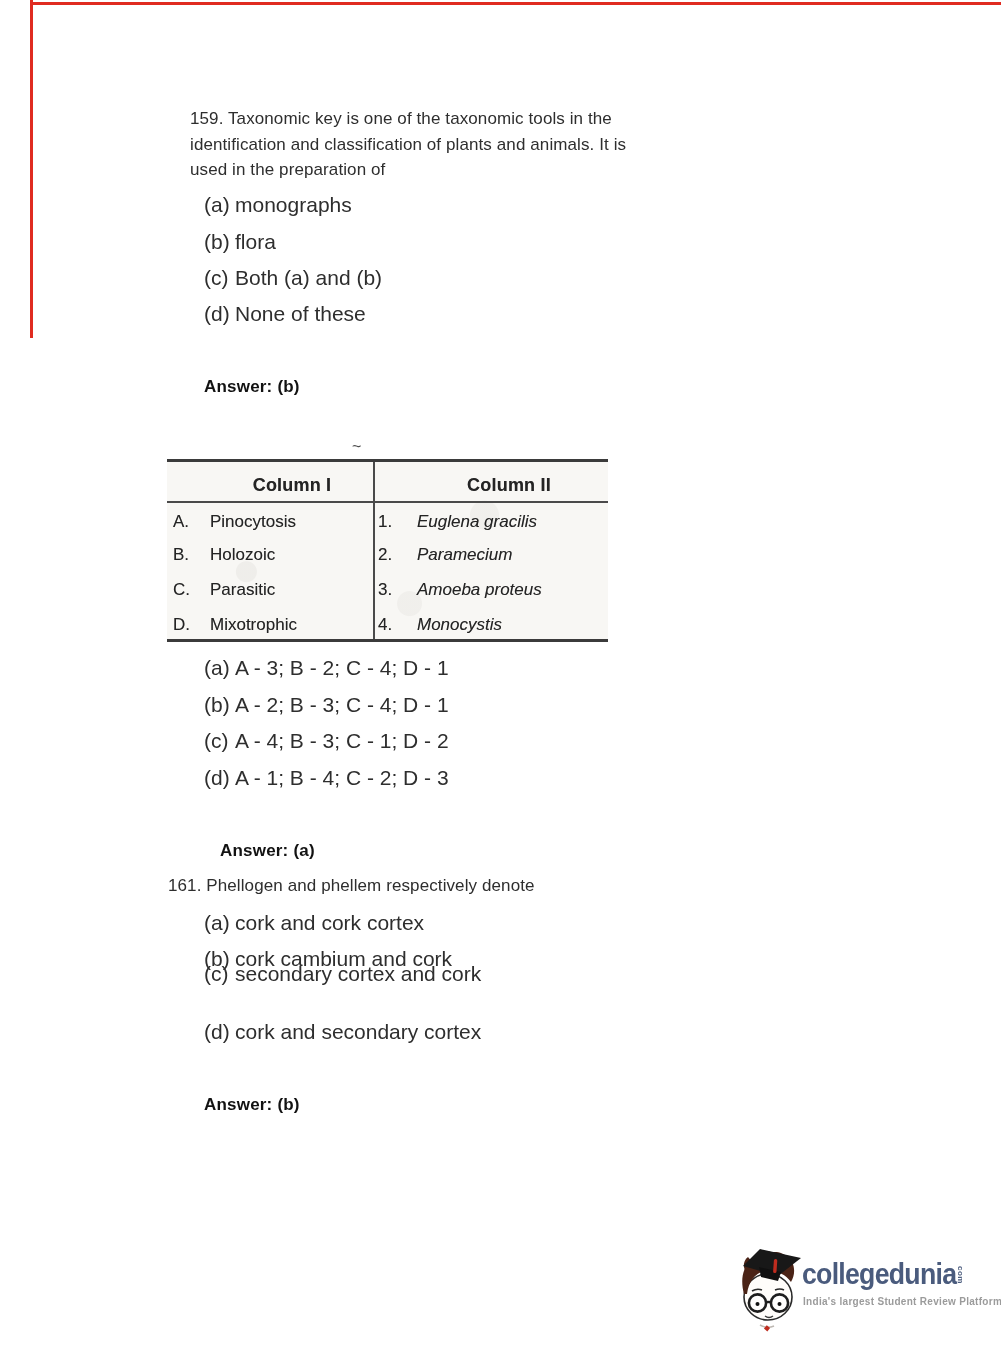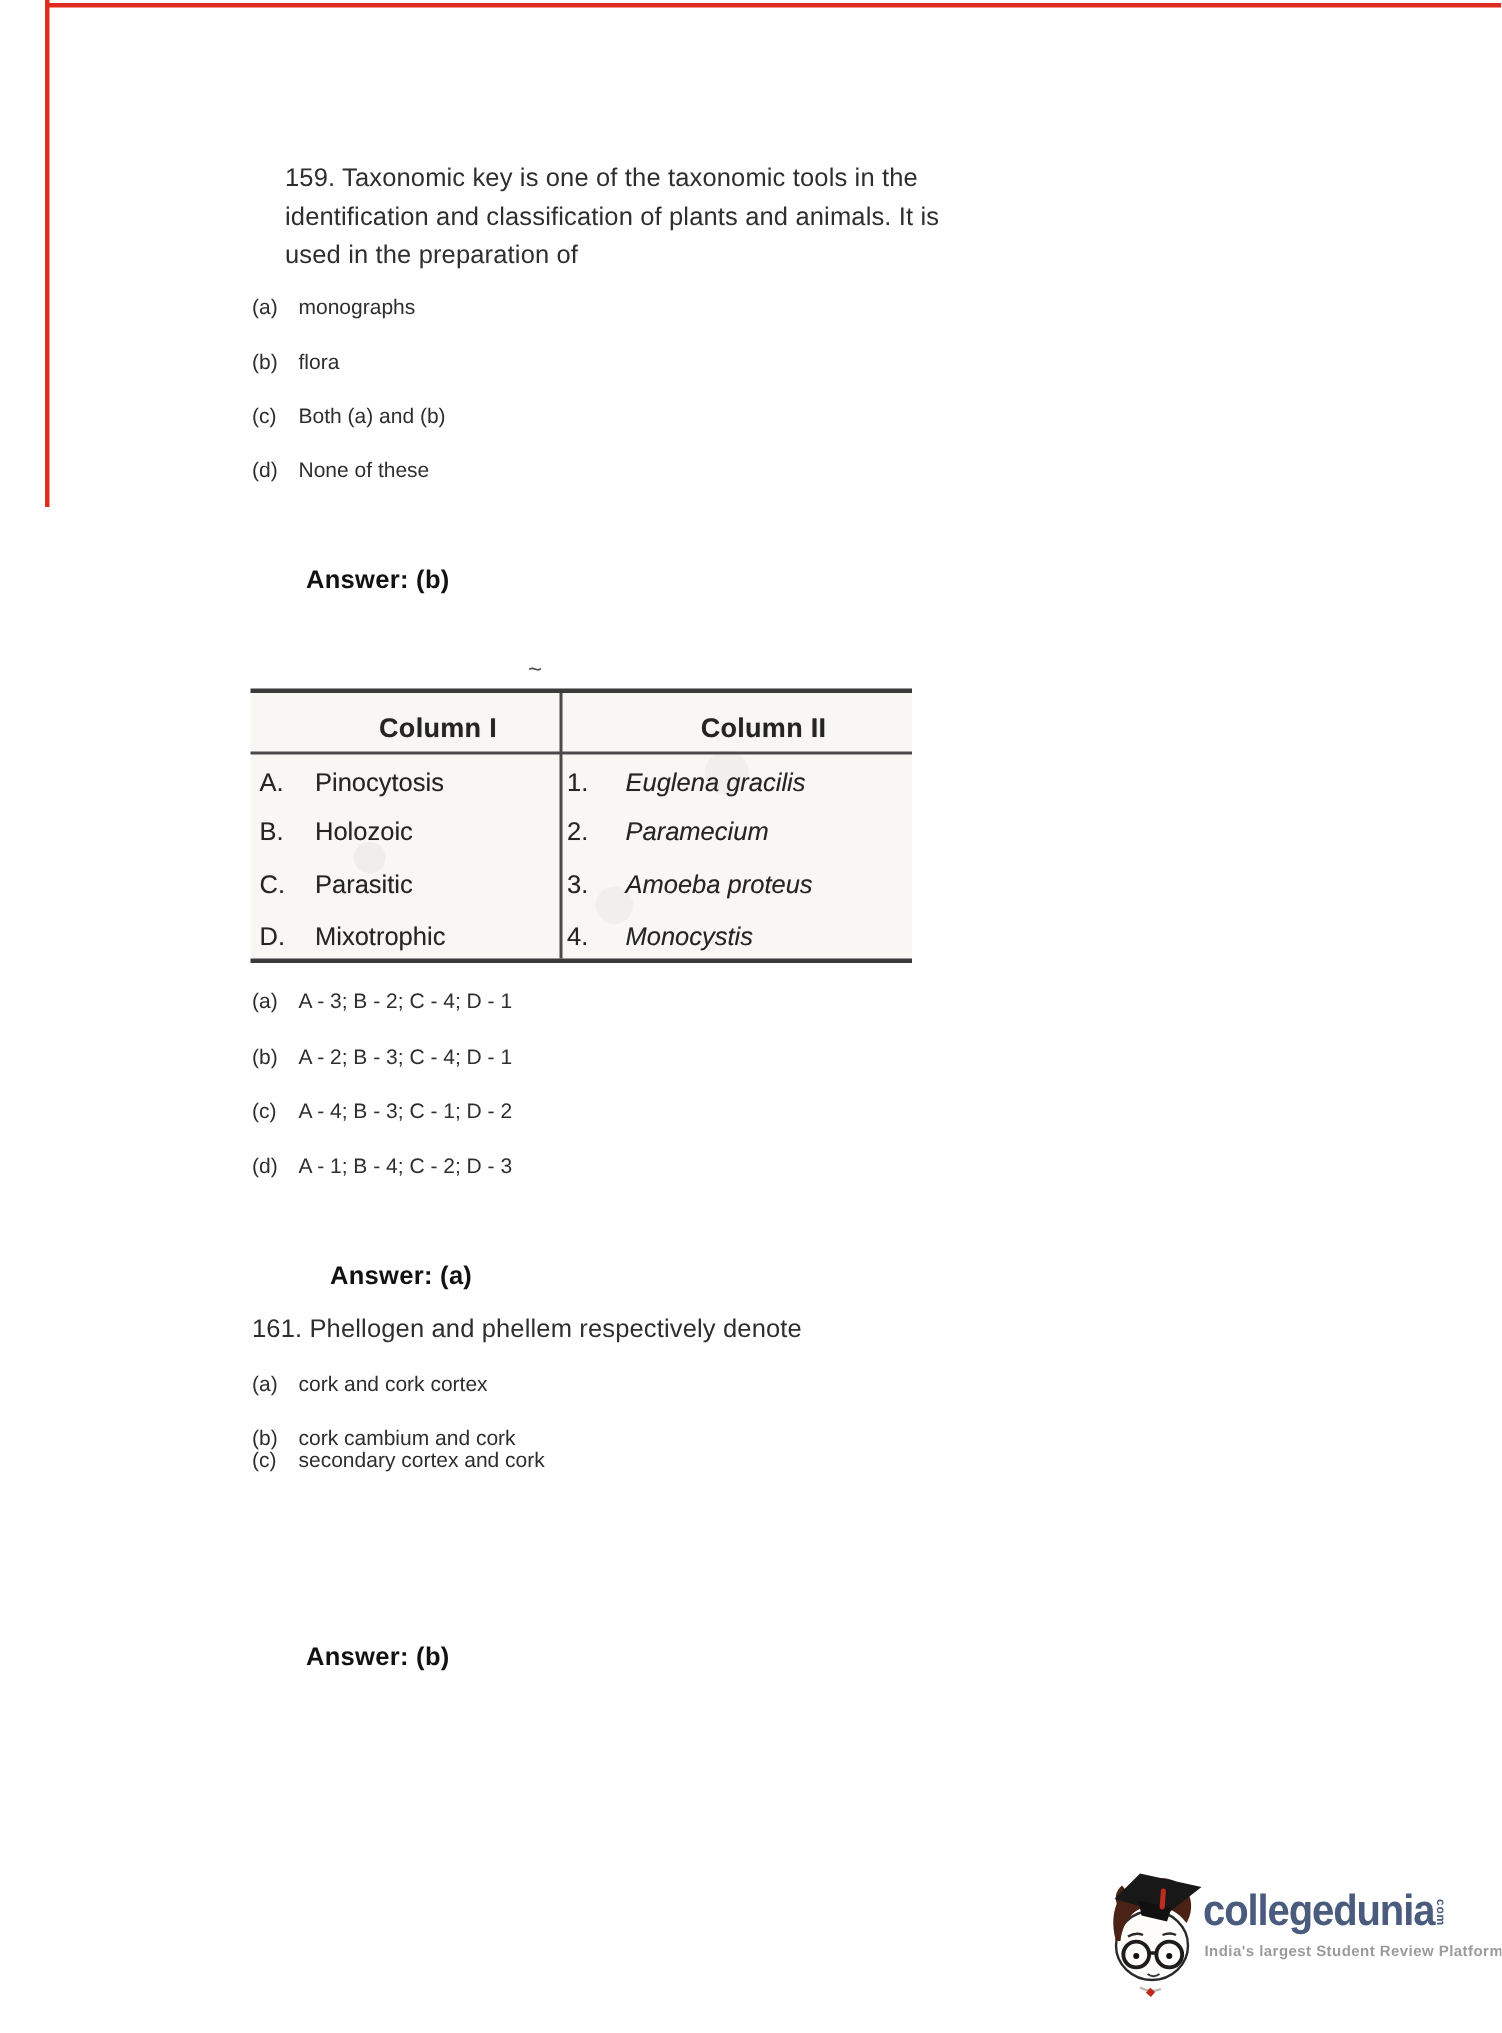--- a/index.html
+++ b/index.html
@@ -13,21 +13,21 @@
   }
   
   .red-top{position:absolute;left:30px;top:2px;right:0;height:3px;background:#e02b20;}
   .red-left{position:absolute;left:30px;top:0;width:3px;height:338px;background:#e02b20;}
 
   .abs{position:absolute;}
   .qtext{
     font-size:17px;line-height:25.5px;white-space:pre-line;width:620px;
     color:#2e2e2e;letter-spacing:.1px;
   }
-  .opt{font-size:14px;line-height:25px;white-space:nowrap;color:#2e2e2e;}
+  .opt{font-size:21px;line-height:25px;white-space:nowrap;color:#2e2e2e;margin-left:36px;}
   .opt .lbl{display:inline-block;width:31px;}
   .ans{font-size:17px;line-height:25px;font-weight:700;color:#121212;letter-spacing:.2px;margin-left:36px;}
 
   
   .squiggle{font-size:16px;color:#4d4d4d;line-height:12px;}
   .table-wrap{
     position:absolute;left:167px;top:459px;width:441px;height:177px;
     border-top:3px solid #3b3b3b;
     border-bottom:3px solid #3b3b3b;
     background:
@@ -150,20 +150,23 @@
 
   <div class="abs opt" style="left:168px;top:910px;">
     <span class="lbl">(a)</span><span>cork and cork cortex</span>
   </div>
   <div class="abs opt" style="left:168px;top:946px;">
     <span class="lbl">(b)</span><span>cork cambium and cork</span>
   </div>
   <div class="abs opt" style="left:168px;top:961px;">
     <span class="lbl">(c)</span><span>secondary cortex and cork</span>
   </div>
+  <div class="abs opt" style="left:168px;top:1019px;">
+    <span class="lbl">(d)</span><span>cork and secondary cortex</span>
+  </div>
 
   <div class="abs ans" style="left:168px;top:1092px;">Answer: (b)</div>
 
   <div class="logo">
     <svg class="mascot" width="64" height="86" viewBox="0 0 64 86" xmlns="http://www.w3.org/2000/svg">
 
       <ellipse cx="30" cy="51" rx="24" ry="23" fill="#fffdfa" stroke="#2a2a2a" stroke-width="1.6"></ellipse>
 
       <path d="M6,48 C0,26 10,10 26,10 C30,5 44,4 50,12 C57,16 58,28 53,36 C47,28 41,26 34,25 C20,23 11,33 9,48 Z" fill="#4a2316"></path>
       <path d="M8,26 C4,20 6,14 10,11 L15,17 Z" fill="#4a2316"></path>

